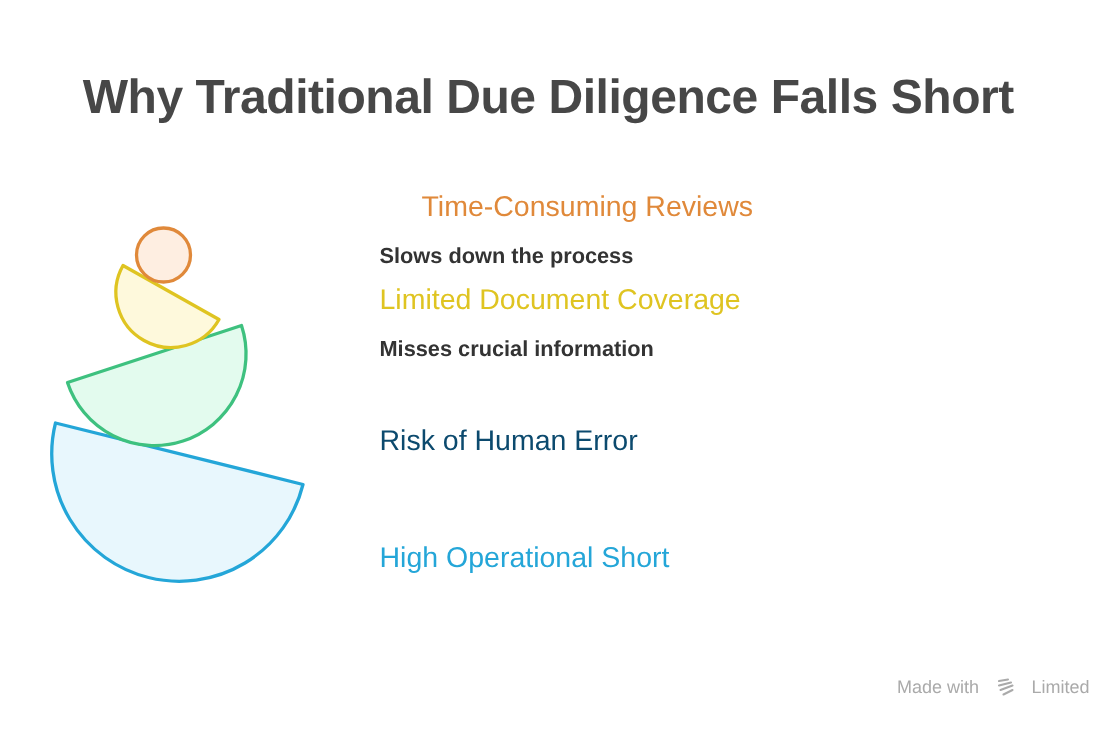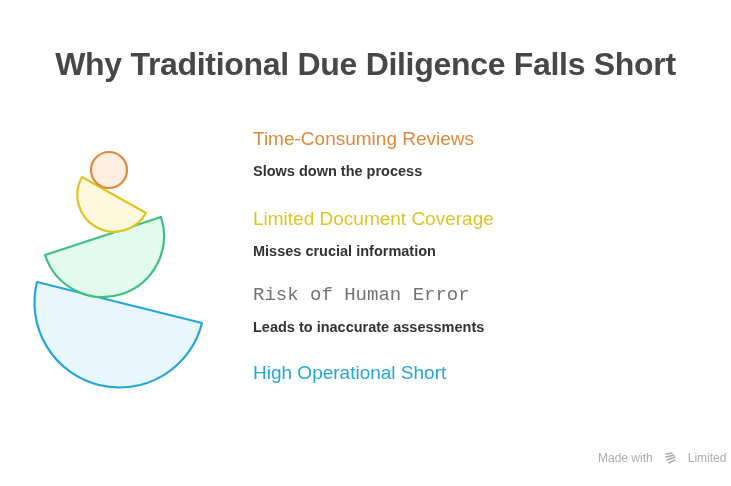--- a/index.html
+++ b/index.html
@@ -18,32 +18,31 @@
 <div class="title">Why Traditional Due Diligence Falls Short</div>
 
 <svg class="shapes" width="731" height="486">
   <path d="M37 282 A85 85 0 0 0 202 323 Z" fill="#E8F7FD" stroke="#24A6D8" stroke-width="2.2" stroke-linejoin="round"></path>
   <path d="M45 255 A61 61 0 0 0 161 217 Z" fill="#E3FBEE" stroke="#3EC17F" stroke-width="2.2" stroke-linejoin="round"></path>
   <path d="M82 177 A36.7 36.7 0 0 0 146 213 Z" fill="#FEF9DC" stroke="#DFC421" stroke-width="2.2" stroke-linejoin="round"></path>
   <circle cx="109" cy="170" r="18" fill="#FEEEE1" stroke="#E0893A" stroke-width="2.2"></circle>
 </svg>
 
 <div class="item" style="top:128px;">
-  <div class="head" style="color:#E0893A;">Time-Consuming Reviews</div>
+  <div class="head" style="color:#E0893A;margin-left:28px;">Time-Consuming Reviews</div>
   <div class="desc">Slows down the process</div>
 </div>
 
-<div class="item" style="top:208px;">
+<div class="item" style="top:190px;">
   <div class="head" style="color:#DFC421;">Limited Document Coverage</div>
   <div class="desc">Misses crucial information</div>
 </div>
 
 <div class="item" style="top:284px;">
-  <div class="head" style="color:#737373;font-family:Liberation Mono, monospace;">Risk of Human Error</div>
-  <div class="desc">Leads to inaccurate assessments</div>
+  <div class="head" style="color:#0c4a6e;">Risk of Human Error</div>
 </div>
 
 <div class="item" style="top:362px;">
   <div class="head" style="color:#24A6D8;">High Operational Short</div>
 </div>
 
 <div class="footer">
   <span>Made with</span>
   <svg width="11" height="12" viewBox="0 0 11 12">
     <path d="M1 2 L7 1 M1 5 L9 3 M2 8 L10 5 M4 11 L10 8" stroke="#aaaaaa" stroke-width="1.4" fill="none" stroke-linecap="round"></path>

